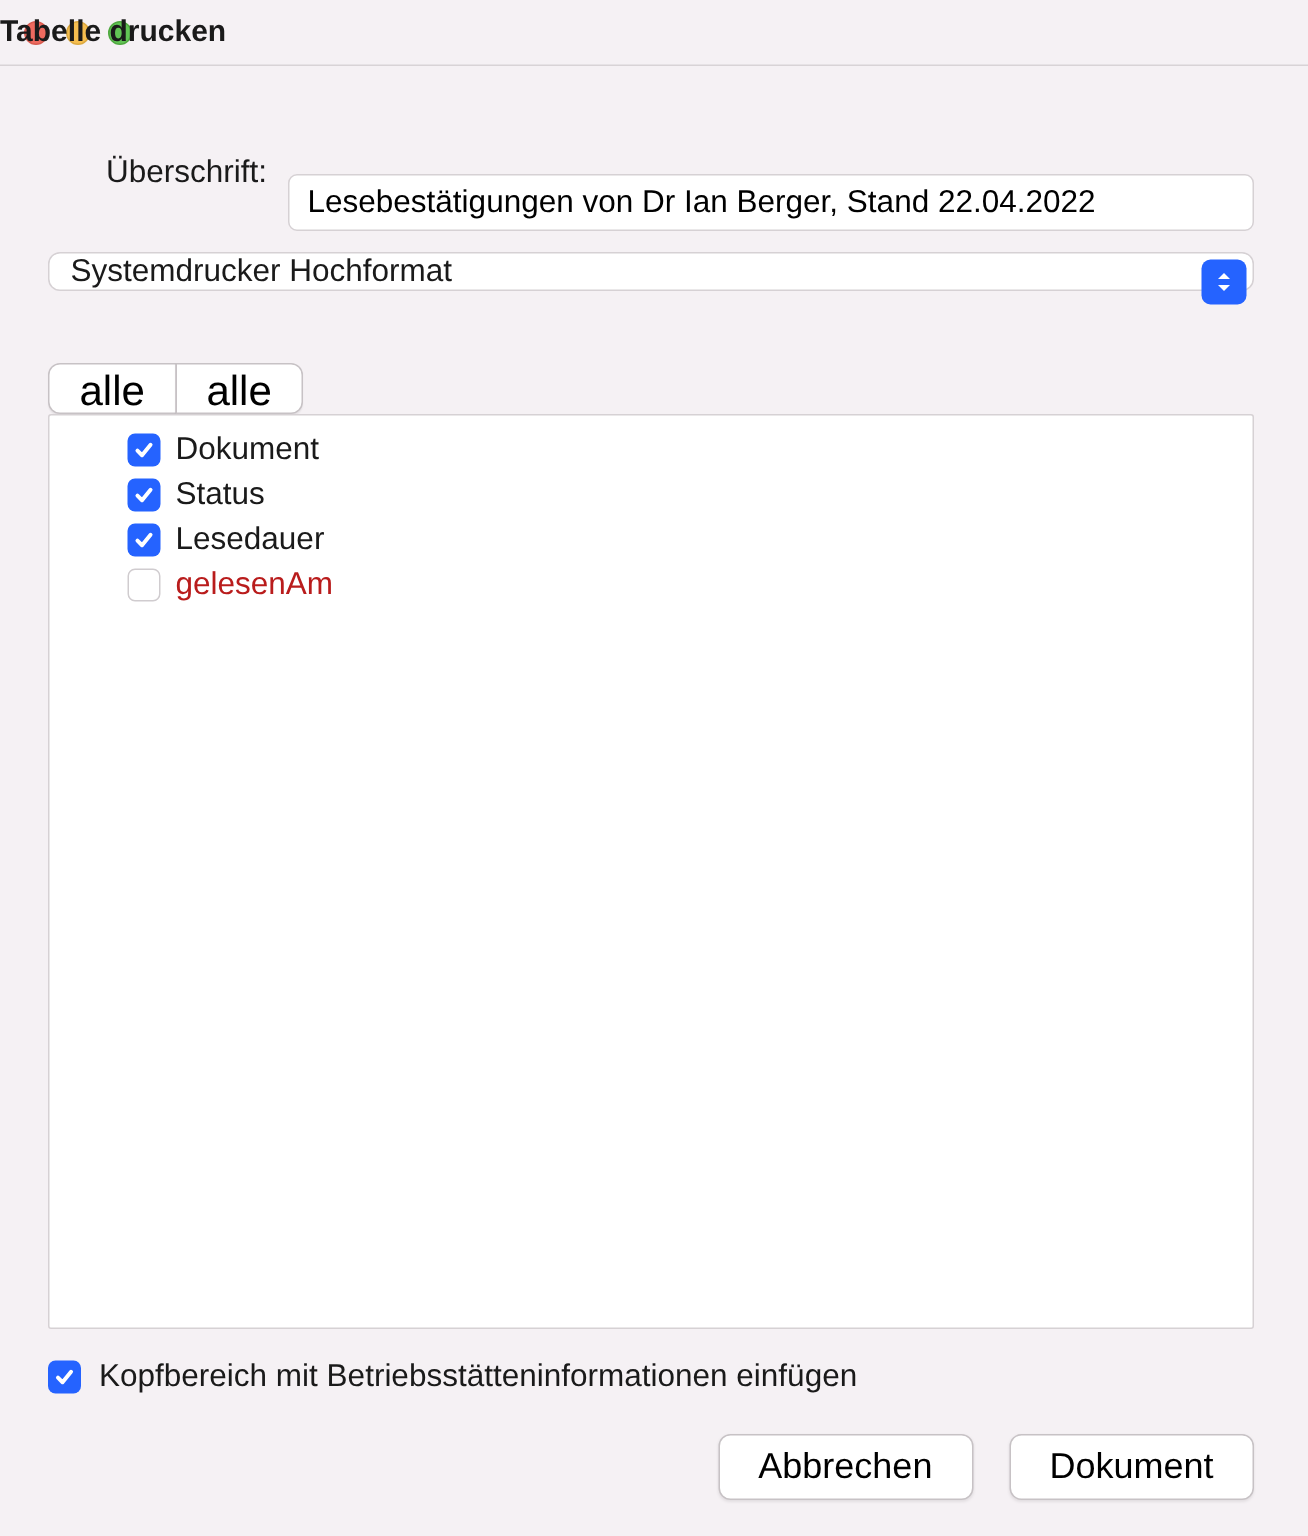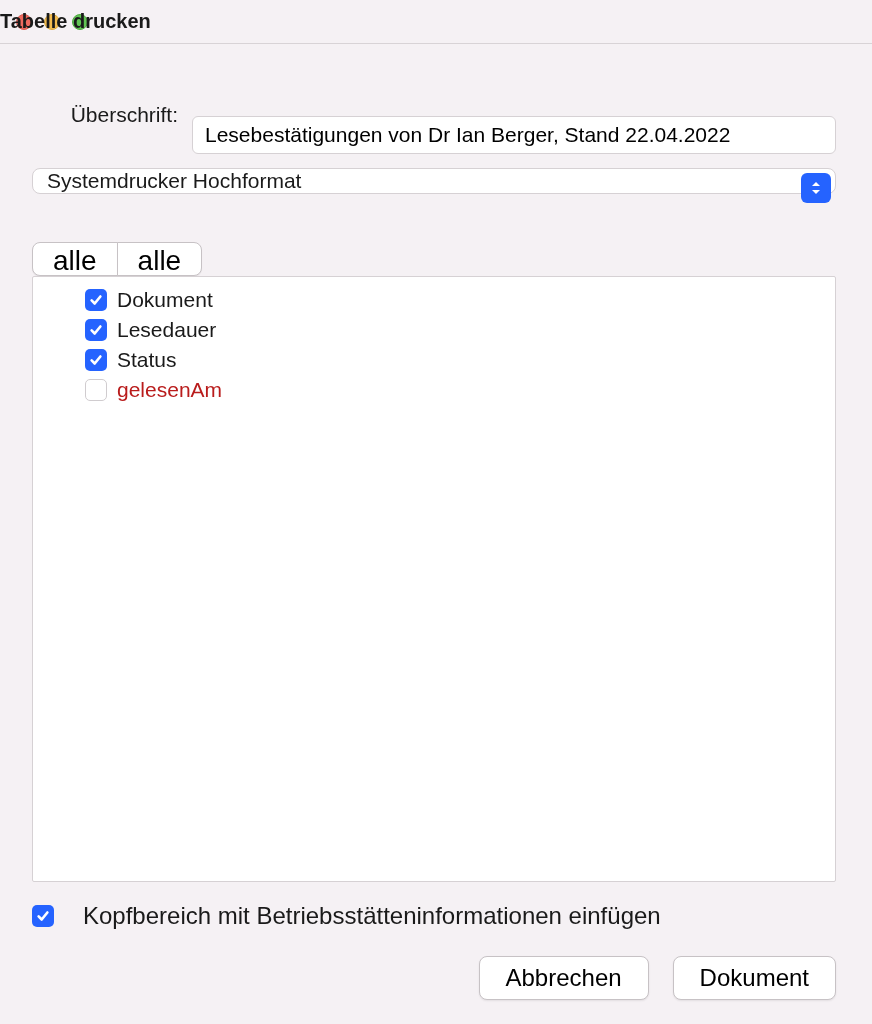--- a/index.html
+++ b/index.html
@@ -169,23 +169,23 @@
       height: 14px;
       stroke: #fff;
       stroke-width: 3;
       fill: none;
       stroke-linecap: round;
       stroke-linejoin: round;
     }
     .footer-check {
       display: flex;
       align-items: center;
-      gap: 29px;
+      gap: 12px;
       margin-top: 20px;
-      font-size: 24px;
+      font-size: 21px;
     }
     .button-row {
       display: flex;
       justify-content: flex-end;
       gap: 24px;
       margin-top: 26px;
     }
     .push-button {
       background: #fff;
       border: 1px solid #c7c2c5;
@@ -246,29 +246,29 @@
           </svg>
       </div>
       <span>Dokument</span>
     </div>
     <div class="check-row">
       <div class="check-box checked">
         <svg viewBox="0 0 16 16">
             <polyline points="3 8.5 6.5 12 13 4"></polyline>
           </svg>
       </div>
-      <span>Lesedauer</span>
+      <span>Status</span>
     </div>
     <div class="check-row">
       <div class="check-box checked">
         <svg viewBox="0 0 16 16">
             <polyline points="3 8.5 6.5 12 13 4"></polyline>
           </svg>
       </div>
-      <span>Status</span>
+      <span>Lesedauer</span>
     </div>
     <div class="check-row disabled">
       <div class="check-box unchecked"></div>
       <span>gelesenAm</span>
     </div>
   </div>
 
   <div class="footer-check">
     <div class="check-box checked">
       <svg viewBox="0 0 16 16">

